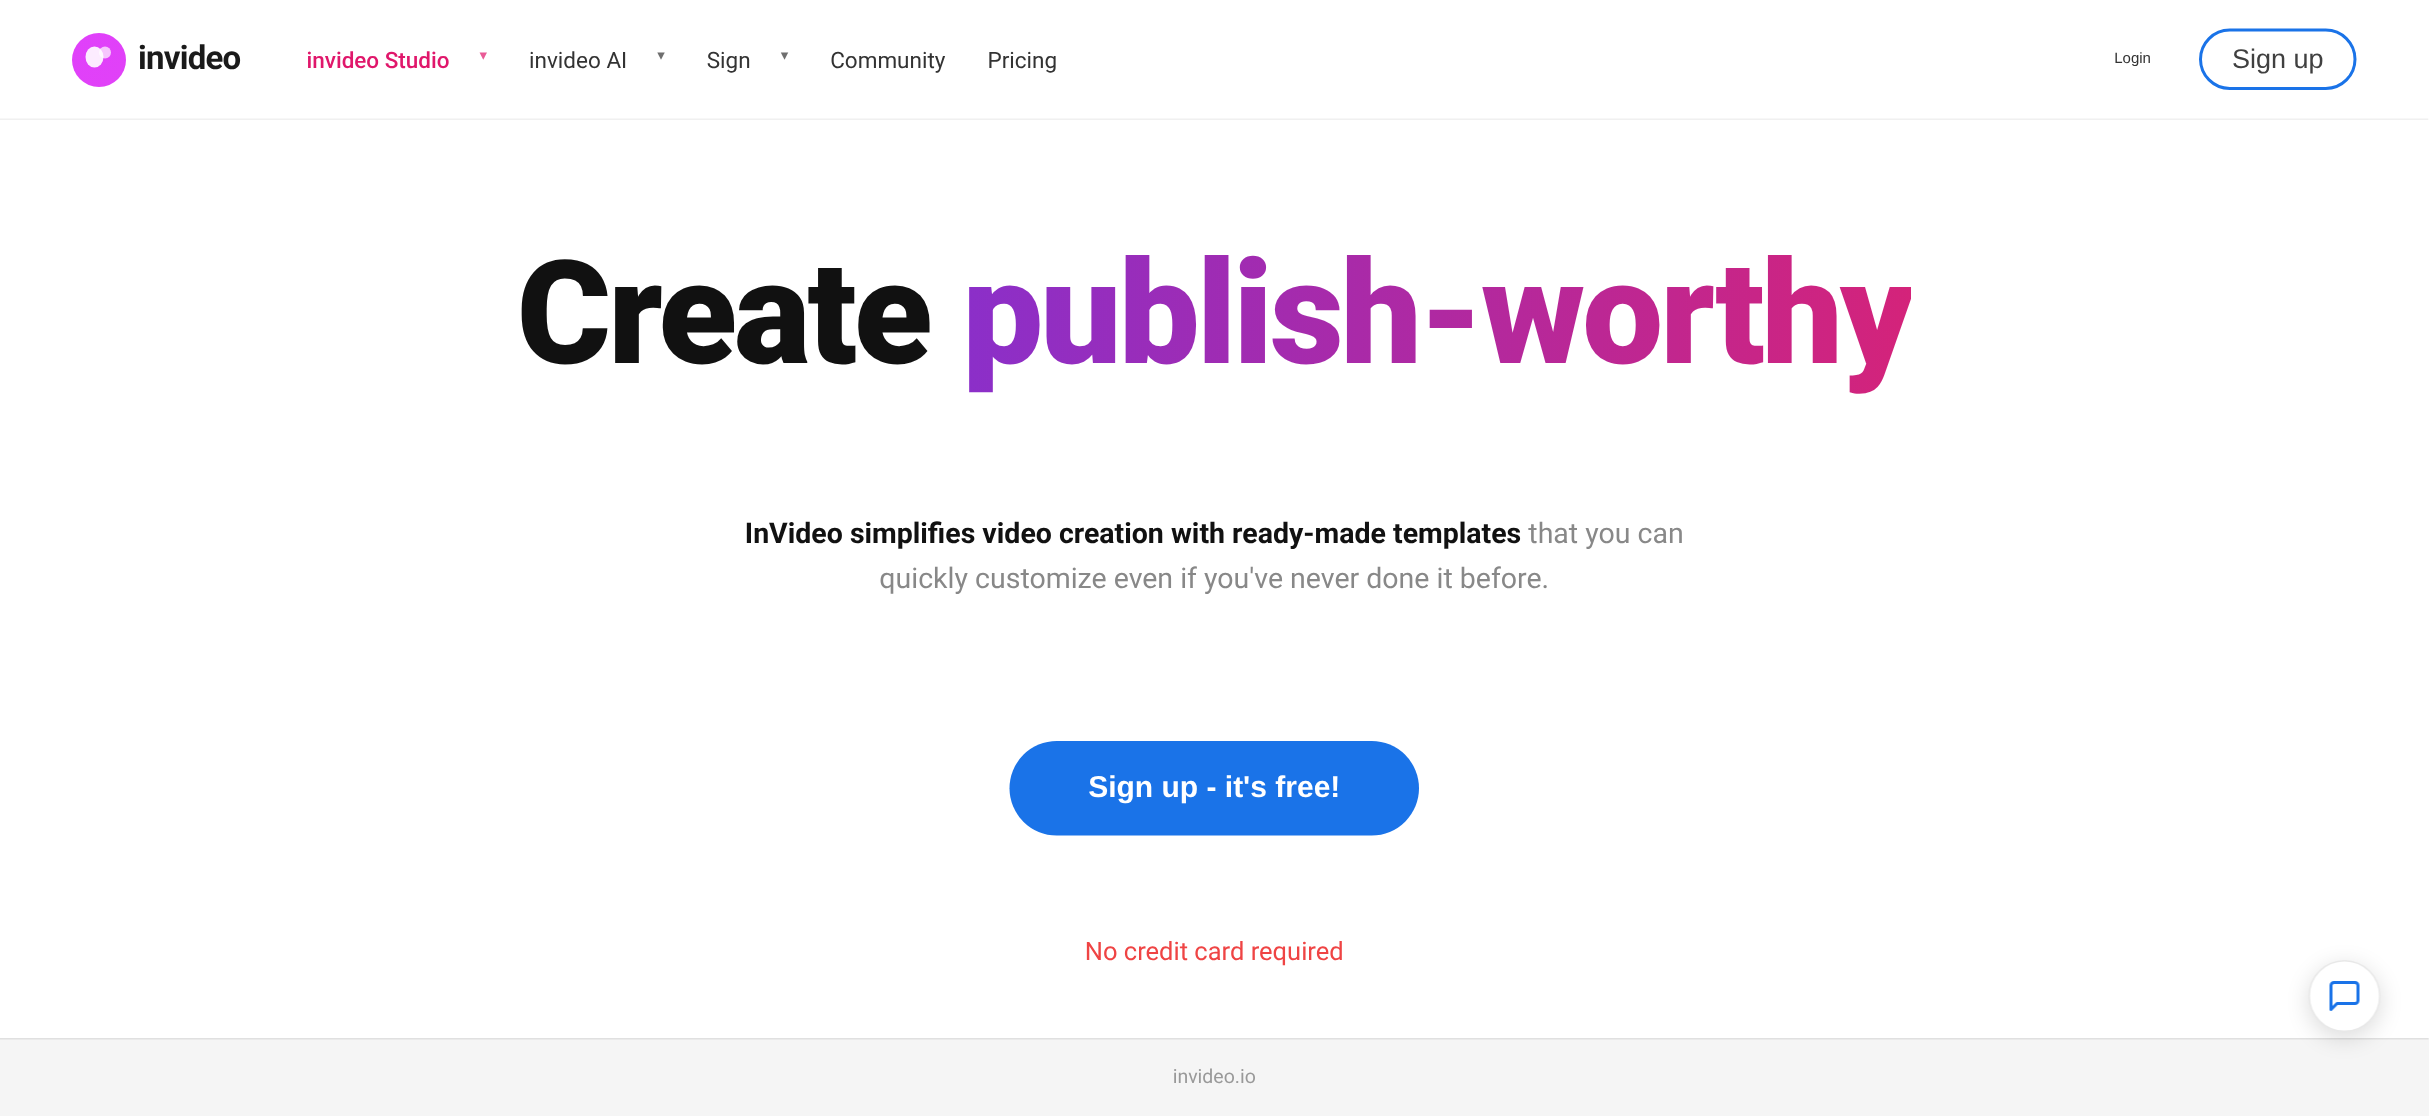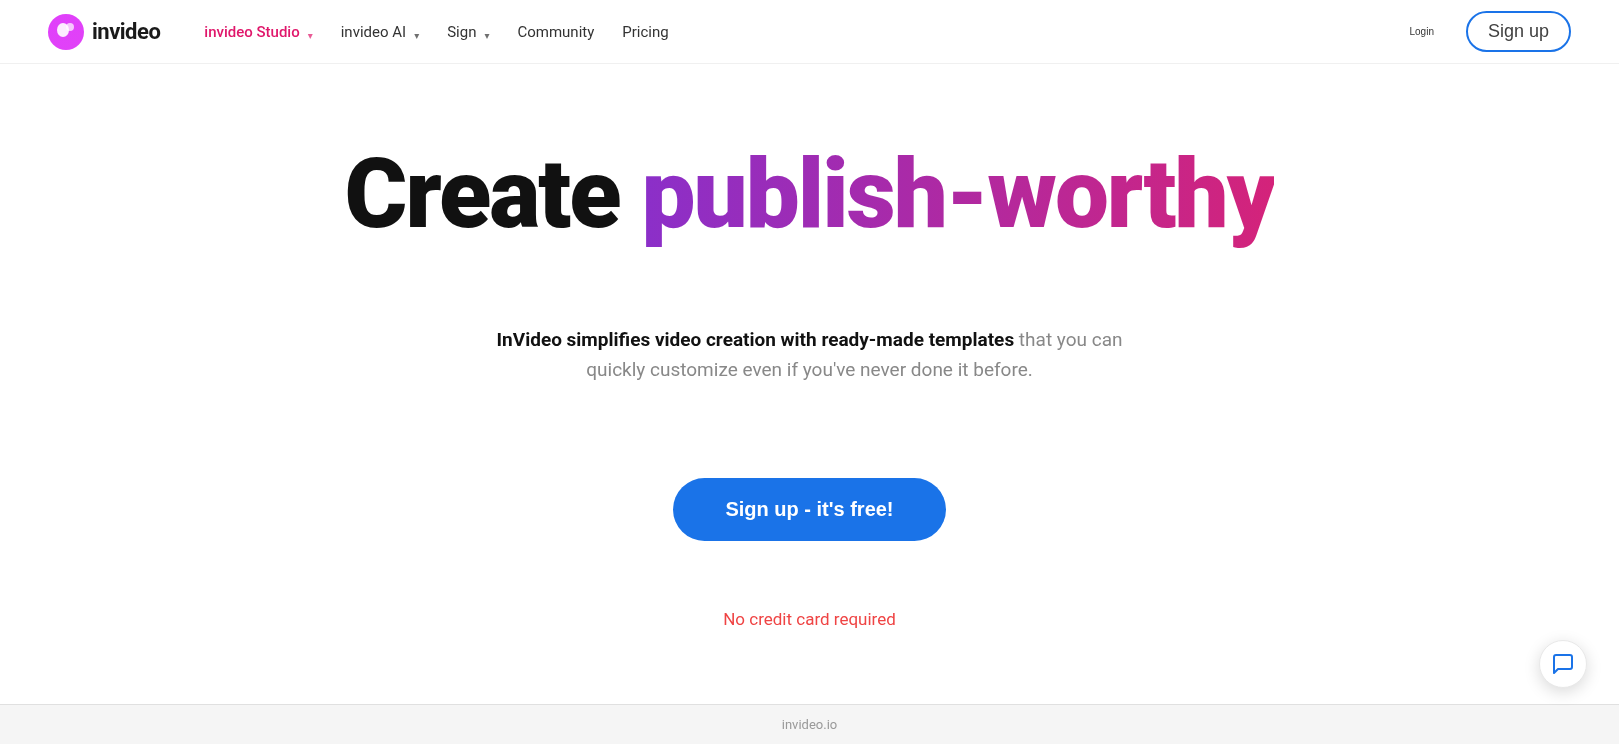--- a/index.html
+++ b/index.html
@@ -15,21 +15,21 @@
       min-height: 744px;
       overflow-x: hidden;
     }
 
     
     .navbar {
       display: flex;
       align-items: center;
       justify-content: space-between;
       padding: 0 48px;
-      height: 64px;
+      height: 80px;
       background: #ffffff;
       border-bottom: 1px solid #f0f0f0;
       position: sticky;
       top: 0;
       z-index: 100;
     }
 
     .navbar-left {
       display: flex;
       align-items: center;
@@ -56,22 +56,22 @@
     }
 
     .nav-links {
       display: flex;
       align-items: center;
       gap: 4px;
     }
 
     .nav-item {
       display: flex;
-      align-items: flex-end;
-      gap: 8px;
+      align-items: flex-start;
+      gap: 20px;
       padding: 8px 12px;
       font-size: 15px;
       color: #333333;
       cursor: pointer;
       border-radius: 6px;
       white-space: nowrap;
     }
 
     .nav-item.highlighted {
       color: #e0176b;
@@ -175,21 +175,21 @@
       color: #ef4444;
       text-align: right;
     }
 
     
     .bottom-bar {
       position: fixed;
       bottom: 0;
       left: 0;
       right: 0;
-      height: 40px;
+      height: 52px;
       background: #f5f5f5;
       border-top: 1px solid #e0e0e0;
       display: flex;
       align-items: center;
       justify-content: center;
     }
 
     .bottom-bar-text {
       font-size: 13px;
       color: #999999;

